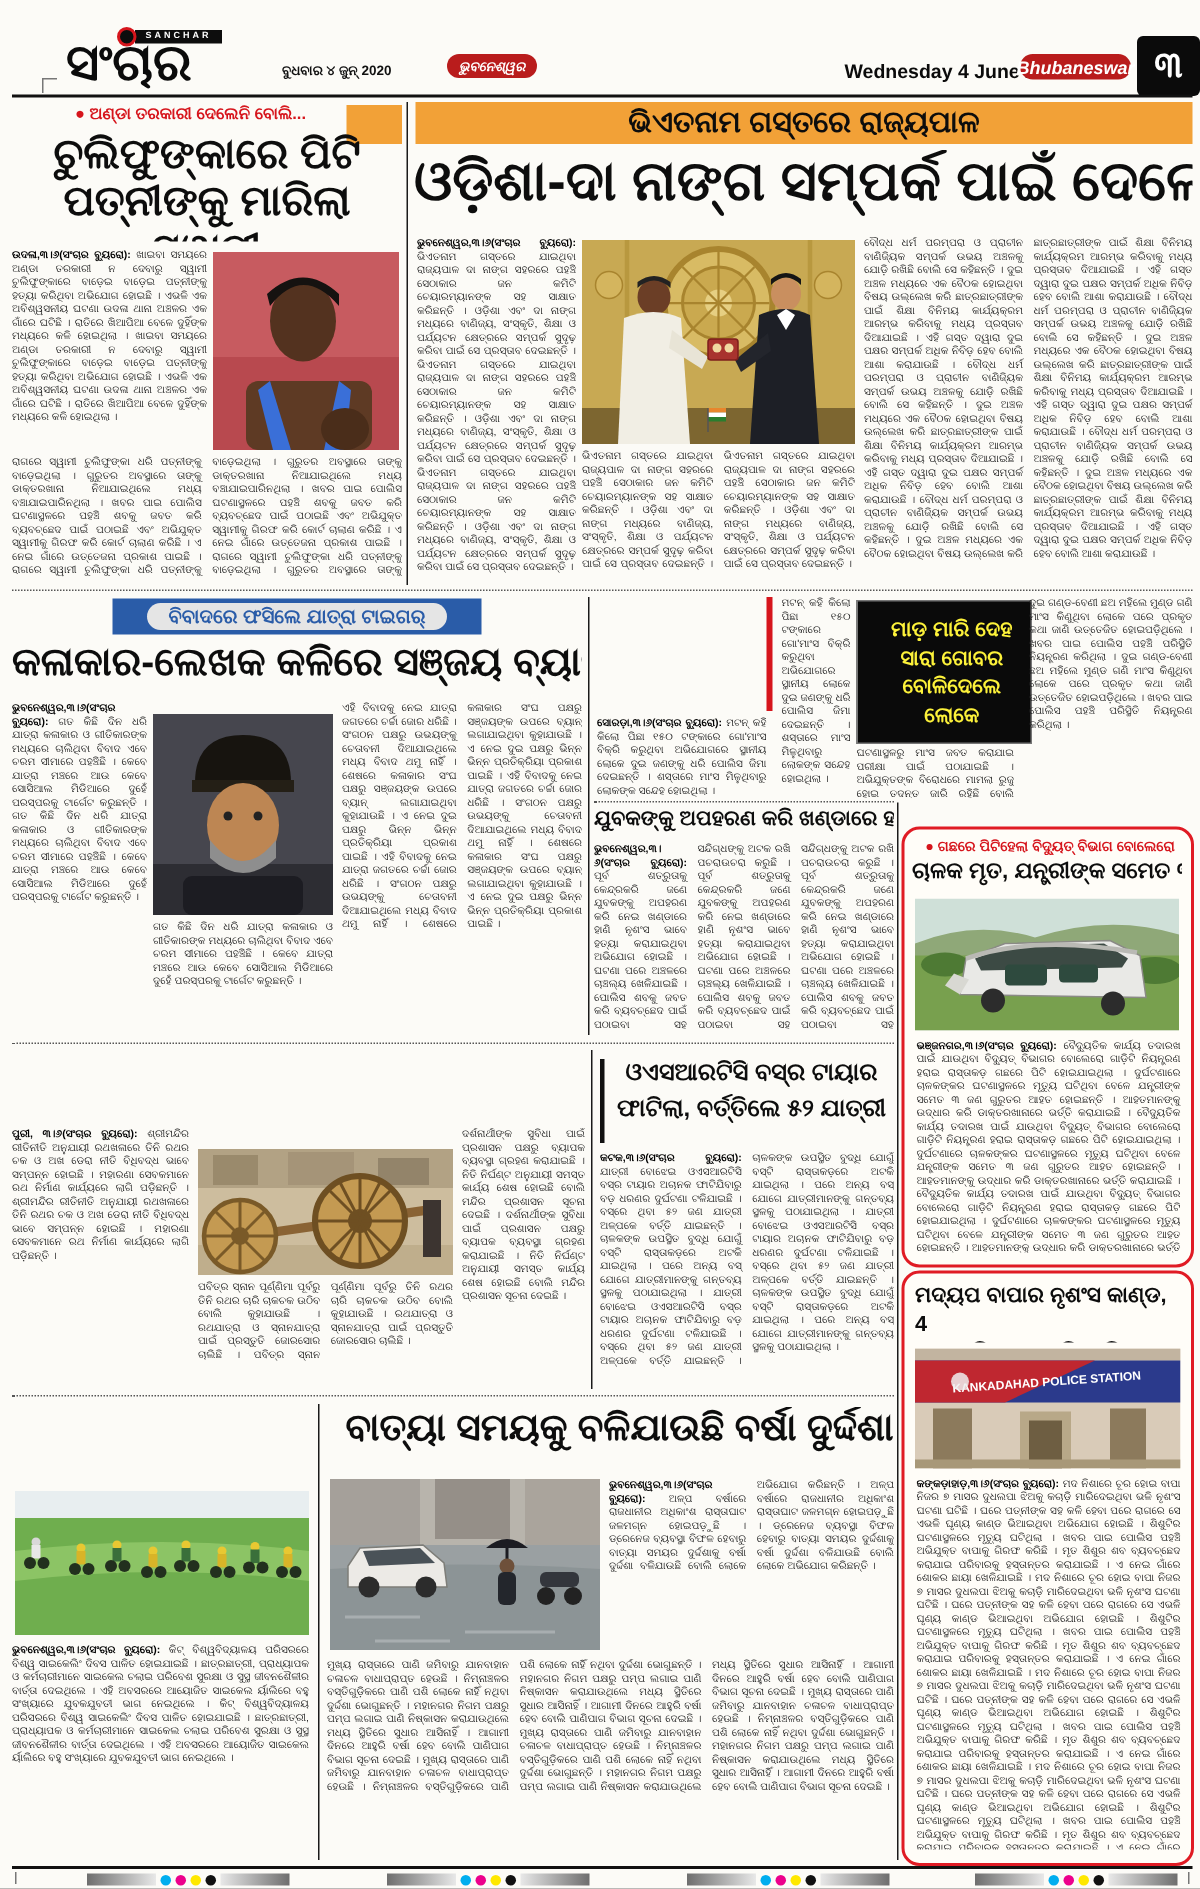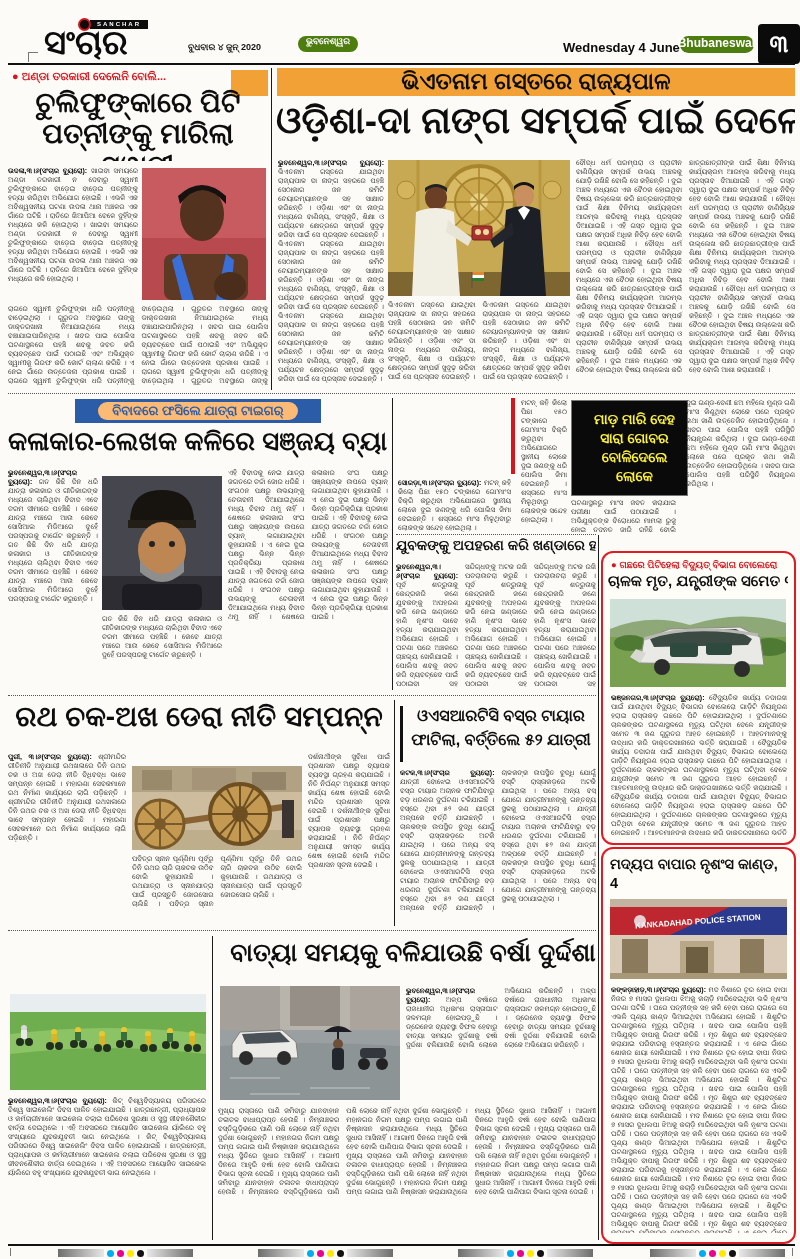--- a/index.html
+++ b/index.html
@@ -4,24 +4,24 @@
 <style>
   html,body{margin:0;padding:0;background:#888;}
   #page{position:relative;width:800px;height:1259px;background:#fcfbf7;margin:0 auto;
         font-family:"Liberation Sans","DejaVu Sans",sans-serif;color:#141414;overflow:hidden;}
   .abs{position:absolute;}
   .hl{font-weight:bold;color:#0d0d0d;line-height:1.12;overflow:hidden;white-space:pre-line;}
   .center{text-align:center;}
   .right{text-align:right;}
   .body{font-size:7px;line-height:9px;text-align:justify;color:#222;overflow:hidden;}
   .byline{font-weight:bold;color:#000;}
-  .kicker-red{color:#d6151c;font-weight:bold;}
+  .kicker-red{color:#d6151c;font-weight:bold;text-align:center;}
   .vrule{background:#1a1a1a;width:1px;}
   .dotrule{border-top:1.5px dotted #555;height:0;}
-  .pill{background:#4d7c0f;color:#fff;border-radius:10px;display:flex;justify-content:center;font-weight:bold;}
+  .pill{background:#b91c1c;color:#fff;border-radius:10px;display:flex;align-items:center;justify-content:center;font-weight:bold;font-style:italic;}
   .orange{background:#f2a137;}
   .redbox{border:2.5px solid #e01b24;border-radius:12px;background:#fffdf8;}
   .blackbox{background:#0a0a0a;color:#fdf23a;font-weight:bold;text-align:center;
             border:1px solid #777;}
   .cols2{column-count:2;column-gap:7px;}
   .cols3{column-count:3;column-gap:7px;}
   .regstrip{display:flex;align-items:center;gap:3px;}
   .regbar{height:8px;width:46px;background:linear-gradient(90deg,#6e6e6e,#e8e8e8);}
   .regdot{width:7px;height:7px;border-radius:50%;}
   .cropmark{border-color:#777;}
@@ -76,21 +76,21 @@
   <div class="abs body" style="left:8px;top:166px;width:130px;height:134px;">
     <span class="byline">ଉଦଳା,୩।୬(ସଂଚାର ବ୍ୟୁରୋ):</span>
     <span>ଖାଇବା ସମୟରେ ଅଣ୍ଡା ତରକାରୀ ନ ଦେବାରୁ ସ୍ୱାମୀ ଚୁଲିଫୁଙ୍କାରେ ବାଡ଼େଇ ବାଡ଼େଇ ପତ୍ନୀଙ୍କୁ ହତ୍ୟା କରିଥିବା ଅଭିଯୋଗ ହୋଇଛି । ଏଭଳି ଏକ ଅବିଶ୍ୱସନୀୟ ଘଟଣା ଉଦଳା ଥାନା ଅଞ୍ଚଳର ଏକ ଗାଁରେ ଘଟିଛି । ରାତିରେ ଖିଆପିଆ ବେଳେ ଦୁହିଁଙ୍କ ମଧ୍ୟରେ କଳି ହୋଇଥିଲା । ଖାଇବା ସମୟରେ ଅଣ୍ଡା ତରକାରୀ ନ ଦେବାରୁ ସ୍ୱାମୀ ଚୁଲିଫୁଙ୍କାରେ ବାଡ଼େଇ ବାଡ଼େଇ ପତ୍ନୀଙ୍କୁ ହତ୍ୟା କରିଥିବା ଅଭିଯୋଗ ହୋଇଛି । ଏଭଳି ଏକ ଅବିଶ୍ୱସନୀୟ ଘଟଣା ଉଦଳା ଥାନା ଅଞ୍ଚଳର ଏକ ଗାଁରେ ଘଟିଛି । ରାତିରେ ଖିଆପିଆ ବେଳେ ଦୁହିଁଙ୍କ ମଧ୍ୟରେ କଳି ହୋଇଥିଲା । </span>
   </div>
   <div class="abs body cols2" style="left:8px;top:304px;width:260px;height:86px;">
     <span>ରାଗରେ ସ୍ୱାମୀ ଚୁଲିଫୁଙ୍କା ଧରି ପତ୍ନୀଙ୍କୁ ବାଡ଼େଇଥିଲା । ଗୁରୁତର ଅବସ୍ଥାରେ ତାଙ୍କୁ ଡାକ୍ତରଖାନା ନିଆଯାଇଥିଲେ ମଧ୍ୟ ବଞ୍ଚାଯାଇପାରିନଥିଲା । ଖବର ପାଇ ପୋଲିସ ଘଟଣାସ୍ଥଳରେ ପହଞ୍ଚି ଶବକୁ ଜବତ କରି ବ୍ୟବଚ୍ଛେଦ ପାଇଁ ପଠାଇଛି ଏବଂ ଅଭିଯୁକ୍ତ ସ୍ୱାମୀକୁ ଗିରଫ କରି କୋର୍ଟ ଚାଲାଣ କରିଛି । ଏ ନେଇ ଗାଁରେ ଉତ୍ତେଜନା ପ୍ରକାଶ ପାଇଛି । ରାଗରେ ସ୍ୱାମୀ ଚୁଲିଫୁଙ୍କା ଧରି ପତ୍ନୀଙ୍କୁ ବାଡ଼େଇଥିଲା । ଗୁରୁତର ଅବସ୍ଥାରେ ତାଙ୍କୁ ଡାକ୍ତରଖାନା ନିଆଯାଇଥିଲେ ମଧ୍ୟ ବଞ୍ଚାଯାଇପାରିନଥିଲା । ଖବର ପାଇ ପୋଲିସ ଘଟଣାସ୍ଥଳରେ ପହଞ୍ଚି ଶବକୁ ଜବତ କରି ବ୍ୟବଚ୍ଛେଦ ପାଇଁ ପଠାଇଛି ଏବଂ ଅଭିଯୁକ୍ତ ସ୍ୱାମୀକୁ ଗିରଫ କରି କୋର୍ଟ ଚାଲାଣ କରିଛି । ଏ ନେଇ ଗାଁରେ ଉତ୍ତେଜନା ପ୍ରକାଶ ପାଇଛି । ରାଗରେ ସ୍ୱାମୀ ଚୁଲିଫୁଙ୍କା ଧରି ପତ୍ନୀଙ୍କୁ ବାଡ଼େଇଥିଲା । ଗୁରୁତର ଅବସ୍ଥାରେ ତାଙ୍କୁ ଡାକ୍ତରଖାନା ନିଆଯାଇଥିଲେ ମଧ୍ୟ ବଞ୍ଚାଯାଇପାରିନଥିଲା । ଖବର ପାଇ ପୋଲିସ ଘଟଣାସ୍ଥଳରେ ପହଞ୍ଚି ଶବକୁ ଜବତ କରି ବ୍ୟବଚ୍ଛେଦ ପାଇଁ ପଠାଇଛି ଏବଂ ଅଭିଯୁକ୍ତ ସ୍ୱାମୀକୁ ଗିରଫ କରି କୋର୍ଟ ଚାଲାଣ କରିଛି । ଏ ନେଇ ଗାଁରେ ଉତ୍ତେଜନା ପ୍ରକାଶ ପାଇଛି । </span>
   </div>
   <div class="abs vrule" style="left:271px;top:68px;height:322px;"></div>
 
   <div class="abs orange" style="left:277px;top:68px;width:518px;height:28px;display:flex;align-items:center;justify-content:center;">
-    <span class="hl" style="font-size:23px;">ଭିଏତନାମ ଗସ୍ତରେ ରାଜ୍ୟପାଳ</span>
+    <span class="hl" style="font-size:20px;">ଭିଏତନାମ ଗସ୍ତରେ ରାଜ୍ୟପାଳ</span>
   </div>
   <div class="abs hl center" style="left:276px;top:100px;width:519px;height:52px;font-size:37px;white-space:nowrap;">ଓଡ଼ିଶା-ଦା ନାଙ୍ଗ ସମ୍ପର୍କ ପାଇଁ ଦେଲେ ପ୍ରସ୍ତାବ</div>
 
   <div class="abs" style="left:388px;top:160px;width:182px;height:136px;">
     <svg width="182" height="136">
       <rect width="182" height="136" fill="#c8a953"></rect>
       <rect y="112" width="182" height="24" fill="#7d6630"></rect>
       <line x1="30" y1="0" x2="30" y2="112" stroke="#b8983f" stroke-width="3"></line>
       <line x1="152" y1="0" x2="152" y2="112" stroke="#b8983f" stroke-width="3"></line>
       <circle cx="91" cy="42" r="36" fill="#d8bb64" stroke="#a8842e" stroke-width="4"></circle>
@@ -135,21 +135,21 @@
   <div class="abs body cols2" style="left:576px;top:158px;width:219px;height:232px;">
     <span>ବୌଦ୍ଧ ଧର୍ମ ପରମ୍ପରା ଓ ପ୍ରାଚୀନ ବାଣିଜ୍ୟିକ ସମ୍ପର୍କ ଉଭୟ ଅଞ୍ଚଳକୁ ଯୋଡ଼ି ରଖିଛି ବୋଲି ସେ କହିଛନ୍ତି । ଦୁଇ ଅଞ୍ଚଳ ମଧ୍ୟରେ ଏକ ବୈଠକ ହୋଇଥିବା ବିଷୟ ଉଲ୍ଲେଖ କରି ଛାତ୍ରଛାତ୍ରୀଙ୍କ ପାଇଁ ଶିକ୍ଷା ବିନିମୟ କାର୍ଯ୍ୟକ୍ରମ ଆରମ୍ଭ କରିବାକୁ ମଧ୍ୟ ପ୍ରସ୍ତାବ ଦିଆଯାଇଛି । ଏହି ଗସ୍ତ ଦ୍ୱାରା ଦୁଇ ପକ୍ଷର ସମ୍ପର୍କ ଅଧିକ ନିବିଡ଼ ହେବ ବୋଲି ଆଶା କରାଯାଉଛି । ବୌଦ୍ଧ ଧର୍ମ ପରମ୍ପରା ଓ ପ୍ରାଚୀନ ବାଣିଜ୍ୟିକ ସମ୍ପର୍କ ଉଭୟ ଅଞ୍ଚଳକୁ ଯୋଡ଼ି ରଖିଛି ବୋଲି ସେ କହିଛନ୍ତି । ଦୁଇ ଅଞ୍ଚଳ ମଧ୍ୟରେ ଏକ ବୈଠକ ହୋଇଥିବା ବିଷୟ ଉଲ୍ଲେଖ କରି ଛାତ୍ରଛାତ୍ରୀଙ୍କ ପାଇଁ ଶିକ୍ଷା ବିନିମୟ କାର୍ଯ୍ୟକ୍ରମ ଆରମ୍ଭ କରିବାକୁ ମଧ୍ୟ ପ୍ରସ୍ତାବ ଦିଆଯାଇଛି । ଏହି ଗସ୍ତ ଦ୍ୱାରା ଦୁଇ ପକ୍ଷର ସମ୍ପର୍କ ଅଧିକ ନିବିଡ଼ ହେବ ବୋଲି ଆଶା କରାଯାଉଛି । ବୌଦ୍ଧ ଧର୍ମ ପରମ୍ପରା ଓ ପ୍ରାଚୀନ ବାଣିଜ୍ୟିକ ସମ୍ପର୍କ ଉଭୟ ଅଞ୍ଚଳକୁ ଯୋଡ଼ି ରଖିଛି ବୋଲି ସେ କହିଛନ୍ତି । ଦୁଇ ଅଞ୍ଚଳ ମଧ୍ୟରେ ଏକ ବୈଠକ ହୋଇଥିବା ବିଷୟ ଉଲ୍ଲେଖ କରି ଛାତ୍ରଛାତ୍ରୀଙ୍କ ପାଇଁ ଶିକ୍ଷା ବିନିମୟ କାର୍ଯ୍ୟକ୍ରମ ଆରମ୍ଭ କରିବାକୁ ମଧ୍ୟ ପ୍ରସ୍ତାବ ଦିଆଯାଇଛି । ଏହି ଗସ୍ତ ଦ୍ୱାରା ଦୁଇ ପକ୍ଷର ସମ୍ପର୍କ ଅଧିକ ନିବିଡ଼ ହେବ ବୋଲି ଆଶା କରାଯାଉଛି । ବୌଦ୍ଧ ଧର୍ମ ପରମ୍ପରା ଓ ପ୍ରାଚୀନ ବାଣିଜ୍ୟିକ ସମ୍ପର୍କ ଉଭୟ ଅଞ୍ଚଳକୁ ଯୋଡ଼ି ରଖିଛି ବୋଲି ସେ କହିଛନ୍ତି । ଦୁଇ ଅଞ୍ଚଳ ମଧ୍ୟରେ ଏକ ବୈଠକ ହୋଇଥିବା ବିଷୟ ଉଲ୍ଲେଖ କରି ଛାତ୍ରଛାତ୍ରୀଙ୍କ ପାଇଁ ଶିକ୍ଷା ବିନିମୟ କାର୍ଯ୍ୟକ୍ରମ ଆରମ୍ଭ କରିବାକୁ ମଧ୍ୟ ପ୍ରସ୍ତାବ ଦିଆଯାଇଛି । ଏହି ଗସ୍ତ ଦ୍ୱାରା ଦୁଇ ପକ୍ଷର ସମ୍ପର୍କ ଅଧିକ ନିବିଡ଼ ହେବ ବୋଲି ଆଶା କରାଯାଉଛି । ବୌଦ୍ଧ ଧର୍ମ ପରମ୍ପରା ଓ ପ୍ରାଚୀନ ବାଣିଜ୍ୟିକ ସମ୍ପର୍କ ଉଭୟ ଅଞ୍ଚଳକୁ ଯୋଡ଼ି ରଖିଛି ବୋଲି ସେ କହିଛନ୍ତି । ଦୁଇ ଅଞ୍ଚଳ ମଧ୍ୟରେ ଏକ ବୈଠକ ହୋଇଥିବା ବିଷୟ ଉଲ୍ଲେଖ କରି ଛାତ୍ରଛାତ୍ରୀଙ୍କ ପାଇଁ ଶିକ୍ଷା ବିନିମୟ କାର୍ଯ୍ୟକ୍ରମ ଆରମ୍ଭ କରିବାକୁ ମଧ୍ୟ ପ୍ରସ୍ତାବ ଦିଆଯାଇଛି । ଏହି ଗସ୍ତ ଦ୍ୱାରା ଦୁଇ ପକ୍ଷର ସମ୍ପର୍କ ଅଧିକ ନିବିଡ଼ ହେବ ବୋଲି ଆଶା କରାଯାଉଛି । </span>
   </div>
   <div class="abs body cols2" style="left:388px;top:300px;width:182px;height:90px;">
     <span>ଭିଏତନାମ ଗସ୍ତରେ ଯାଇଥିବା ରାଜ୍ୟପାଳ ଦା ନାଙ୍ଗ ସହରରେ ପହଞ୍ଚି ସେଠାକାର ଜନ କମିଟି ଚେୟାରମ୍ୟାନଙ୍କ ସହ ସାକ୍ଷାତ କରିଛନ୍ତି । ଓଡ଼ିଶା ଏବଂ ଦା ନାଙ୍ଗ ମଧ୍ୟରେ ବାଣିଜ୍ୟ, ସଂସ୍କୃତି, ଶିକ୍ଷା ଓ ପର୍ଯ୍ୟଟନ କ୍ଷେତ୍ରରେ ସମ୍ପର୍କ ସୁଦୃଢ଼ କରିବା ପାଇଁ ସେ ପ୍ରସ୍ତାବ ଦେଇଛନ୍ତି । ଭିଏତନାମ ଗସ୍ତରେ ଯାଇଥିବା ରାଜ୍ୟପାଳ ଦା ନାଙ୍ଗ ସହରରେ ପହଞ୍ଚି ସେଠାକାର ଜନ କମିଟି ଚେୟାରମ୍ୟାନଙ୍କ ସହ ସାକ୍ଷାତ କରିଛନ୍ତି । ଓଡ଼ିଶା ଏବଂ ଦା ନାଙ୍ଗ ମଧ୍ୟରେ ବାଣିଜ୍ୟ, ସଂସ୍କୃତି, ଶିକ୍ଷା ଓ ପର୍ଯ୍ୟଟନ କ୍ଷେତ୍ରରେ ସମ୍ପର୍କ ସୁଦୃଢ଼ କରିବା ପାଇଁ ସେ ପ୍ରସ୍ତାବ ଦେଇଛନ୍ତି । </span>
   </div>
 
   <div class="abs dotrule" style="left:8px;top:393px;width:787px;"></div>
 
   <div class="abs" style="left:75px;top:399px;width:246px;height:24px;background:#2a5ca8;display:flex;align-items:center;justify-content:center;">
-    <span style="background:#fdba74;border-radius:12px;padding:1px 14px;color:#2a5ca8;font-weight:bold;font-size:13px;white-space:nowrap;">
+    <span style="background:#e5e5e5;border-radius:12px;padding:1px 14px;color:#2a5ca8;font-weight:bold;font-size:13px;white-space:nowrap;">
       <span>ବିବାଦରେ ଫସିଲେ ଯାତ୍ରା ଟାଇଗର୍</span>
     </span>
   </div>
   <div class="abs hl center" style="left:8px;top:427px;width:380px;height:36px;font-size:26px;white-space:nowrap;">କଳାକାର-ଲେଖକ କଳିରେ ସଞ୍ଜୟ ବ୍ୟାନ୍</div>
   <div class="abs" style="left:102px;top:476px;width:120px;height:134px;">
     <svg width="120" height="134">
       <rect width="120" height="134" fill="#46464e"></rect>
       <rect y="100" width="120" height="34" fill="#2d2d33"></rect>
       <path d="M28 46 Q28 14 60 14 Q92 14 92 46 L92 52 L28 52 Z" fill="#17140f"></path>
       <path d="M26 44 L94 44 L94 52 L26 52 Z" fill="#241f16"></path>
@@ -223,21 +223,20 @@
       </svg>
     </div>
     <div class="abs body" style="left:8px;top:140px;width:176px;height:142px;">
       <span class="byline">ଭଞ୍ଜନଗର,୩।୬(ସଂଚାର ବ୍ୟୁରୋ):</span>
       <span>ବୈଦ୍ୟୁତିକ କାର୍ଯ୍ୟ ତଦାରଖ ପାଇଁ ଯାଉଥିବା ବିଦ୍ୟୁତ୍ ବିଭାଗର ବୋଲେରୋ ଗାଡ଼ିଟି ନିୟନ୍ତ୍ରଣ ହରାଇ ରାସ୍ତାକଡ଼ ଗଛରେ ପିଟି ହୋଇଯାଇଥିଲା । ଦୁର୍ଘଟଣାରେ ଚାଳକଙ୍କର ଘଟଣାସ୍ଥଳରେ ମୃତ୍ୟୁ ଘଟିଥିବା ବେଳେ ଯନ୍ତ୍ରୀଙ୍କ ସମେତ ୩ ଜଣ ଗୁରୁତର ଆହତ ହୋଇଛନ୍ତି । ଆହତମାନଙ୍କୁ ଉଦ୍ଧାର କରି ଡାକ୍ତରଖାନାରେ ଭର୍ତ୍ତି କରାଯାଇଛି । ବୈଦ୍ୟୁତିକ କାର୍ଯ୍ୟ ତଦାରଖ ପାଇଁ ଯାଉଥିବା ବିଦ୍ୟୁତ୍ ବିଭାଗର ବୋଲେରୋ ଗାଡ଼ିଟି ନିୟନ୍ତ୍ରଣ ହରାଇ ରାସ୍ତାକଡ଼ ଗଛରେ ପିଟି ହୋଇଯାଇଥିଲା । ଦୁର୍ଘଟଣାରେ ଚାଳକଙ୍କର ଘଟଣାସ୍ଥଳରେ ମୃତ୍ୟୁ ଘଟିଥିବା ବେଳେ ଯନ୍ତ୍ରୀଙ୍କ ସମେତ ୩ ଜଣ ଗୁରୁତର ଆହତ ହୋଇଛନ୍ତି । ଆହତମାନଙ୍କୁ ଉଦ୍ଧାର କରି ଡାକ୍ତରଖାନାରେ ଭର୍ତ୍ତି କରାଯାଇଛି । ବୈଦ୍ୟୁତିକ କାର୍ଯ୍ୟ ତଦାରଖ ପାଇଁ ଯାଉଥିବା ବିଦ୍ୟୁତ୍ ବିଭାଗର ବୋଲେରୋ ଗାଡ଼ିଟି ନିୟନ୍ତ୍ରଣ ହରାଇ ରାସ୍ତାକଡ଼ ଗଛରେ ପିଟି ହୋଇଯାଇଥିଲା । ଦୁର୍ଘଟଣାରେ ଚାଳକଙ୍କର ଘଟଣାସ୍ଥଳରେ ମୃତ୍ୟୁ ଘଟିଥିବା ବେଳେ ଯନ୍ତ୍ରୀଙ୍କ ସମେତ ୩ ଜଣ ଗୁରୁତର ଆହତ ହୋଇଛନ୍ତି । ଆହତମାନଙ୍କୁ ଉଦ୍ଧାର କରି ଡାକ୍ତରଖାନାରେ ଭର୍ତ୍ତି କରାଯାଇଛି । </span>
     </div>
   </div>
 
   <div class="abs dotrule" style="left:8px;top:695px;width:588px;"></div>
 
-  <div class="abs hl center" style="left:8px;top:701px;width:382px;height:42px;font-size:28px;white-space:nowrap;">ରଥ ଚକ-ଅଖ ଡେରା ନୀତି ସମ୍ପନ୍ନ</div>
   <div class="abs" style="left:132px;top:766px;width:170px;height:84px;">
     <svg width="170" height="84">
       <rect width="170" height="84" fill="#cdbd9e"></rect>
       <rect y="0" width="170" height="26" fill="#b2a284"></rect>
       <rect x="10" y="4" width="30" height="20" fill="#9a8a6c"></rect>
       <rect x="60" y="2" width="44" height="22" fill="#a59478"></rect>
       <rect x="120" y="6" width="34" height="18" fill="#93846a"></rect>
       <rect y="64" width="170" height="20" fill="#bfae8c"></rect>
       <g>
         <polygon points="10,58 150,38 152,44 12,64" fill="#8a6334"></polygon>

